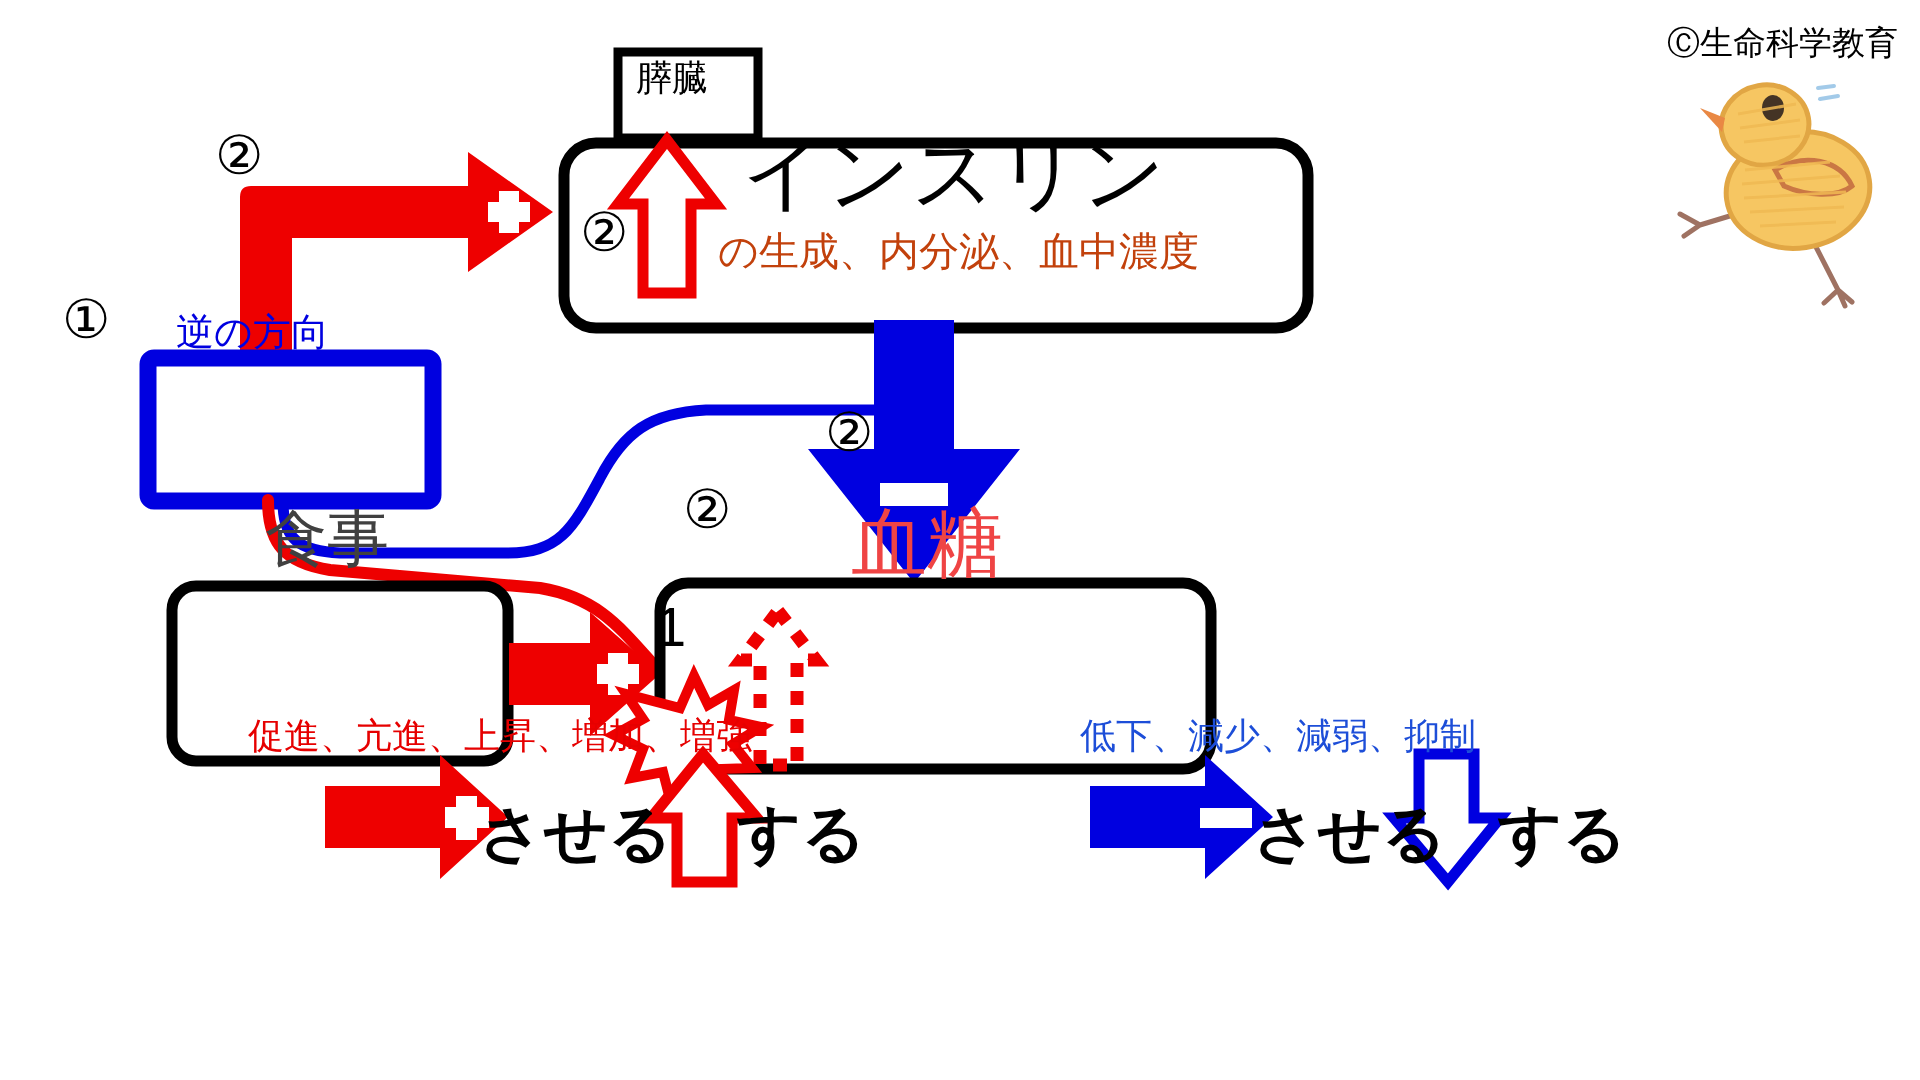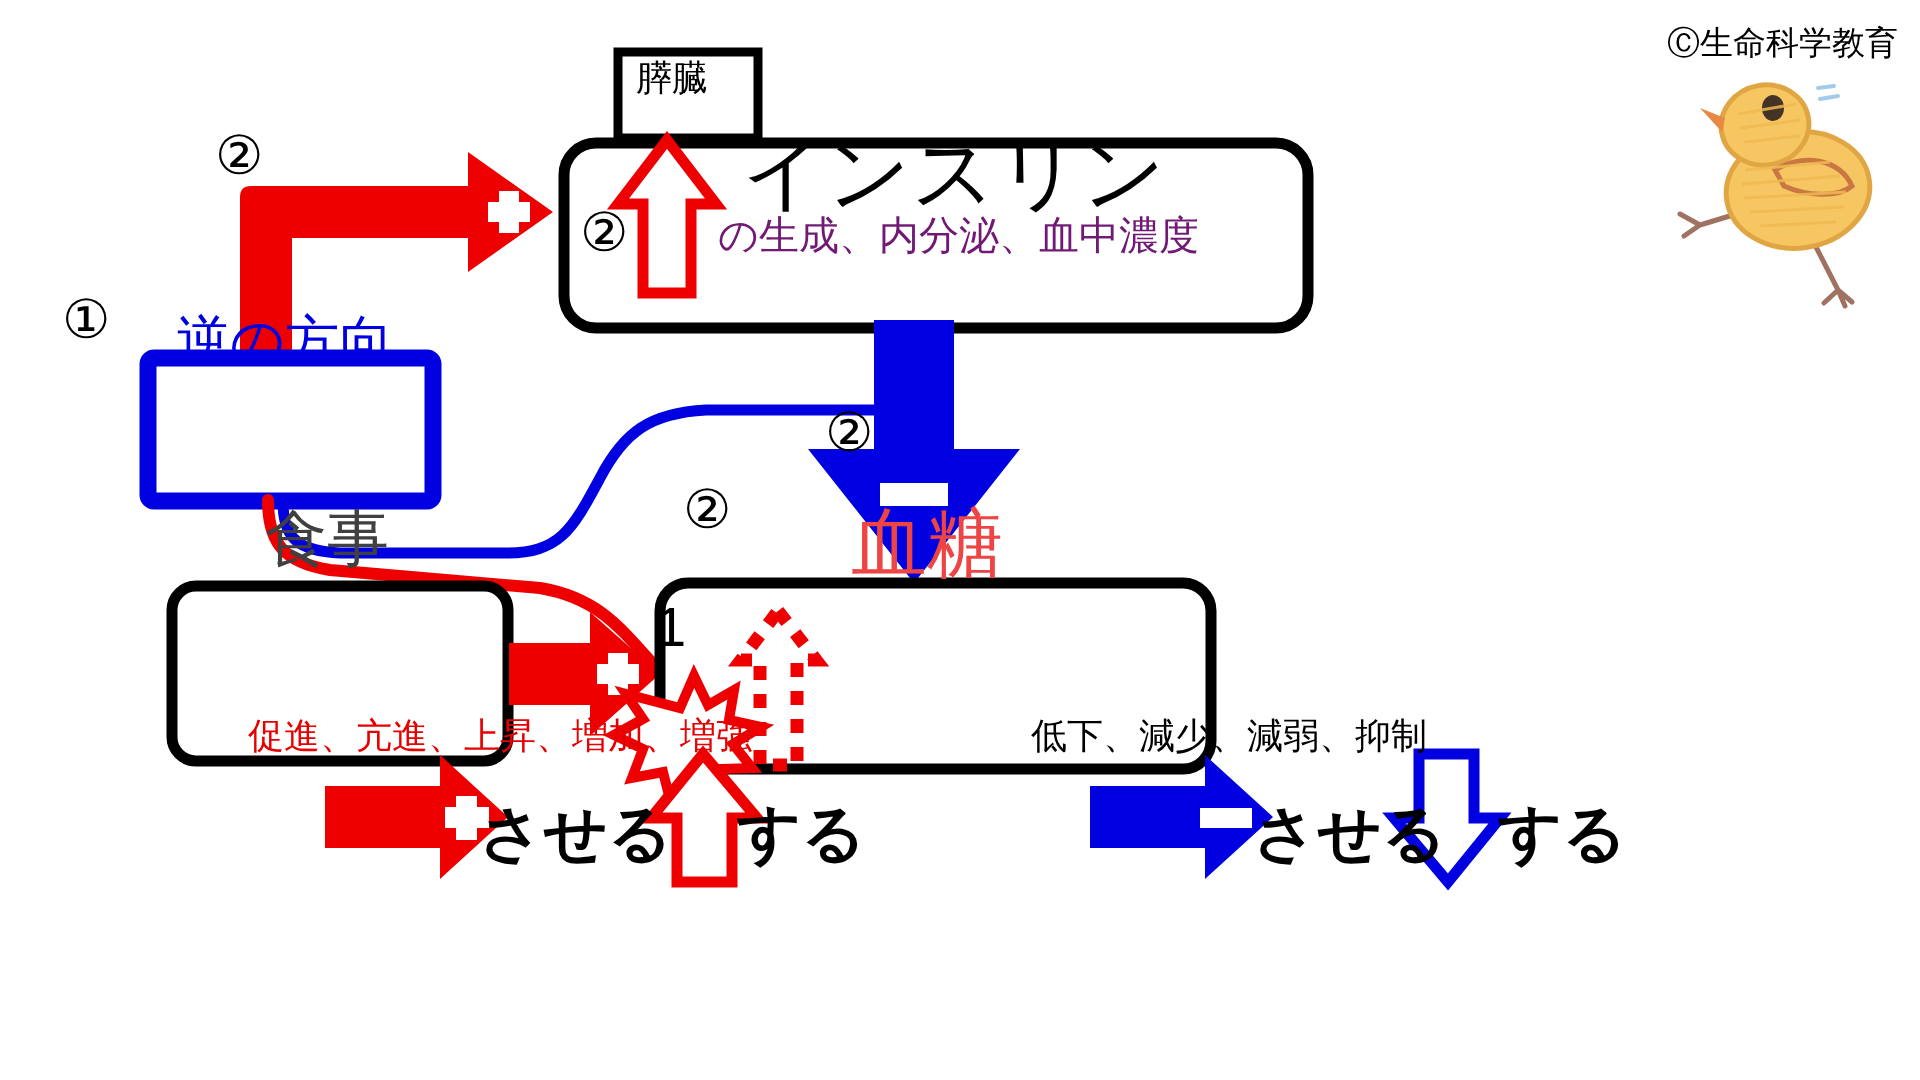--- a/index.html
+++ b/index.html
@@ -55,28 +55,28 @@
   .insulin-title {
     left: 742px;
     top: 139px;
     font-size: 82px;
     color: #000000;
     letter-spacing: 1px;
     font-family: Liberation Mono, monospace;
   }
   .insulin-sub {
     left: 718px;
-    top: 215px;
+    top: 231px;
     font-size: 40px;
-    color: #701a75;
+    color: #c2410c;
   }
   .reverse-label {
     left: 176px;
     top: 313px;
-    font-size: 54px;
+    font-size: 38px;
     color: #0000e0;
   }
   .meal-label {
     left: 265px;
     top: 508px;
     font-size: 62px;
     color: #404040;
   }
   .glucose-label {
     left: 851px;
@@ -97,21 +97,21 @@
   .c-n2-ins    { left: 580px; top: 205px; }
   .c-n2-blue   { left: 825px; top: 405px; }
   .c-n2-glu    { left: 683px; top: 482px; }
 
   
   .legend-head {
     font-size: 36px;
     line-height: 1;
   }
   .lg-red-head  { left: 248px;  top: 718px; color: #e60000; }
-  .lg-blue-head { left: 1031px; top: 718px; color: #000000; }
+  .lg-blue-head { left: 1080px; top: 718px; color: #1d4ed8; }
 
   .legend-word {
     font-size: 63px;
     color: #000000;
     line-height: 1;
     font-weight: bold;
   }
   .lg-w1 { left: 479px;  top: 802px; }
   .lg-w2 { left: 737px;  top: 802px; }
   .lg-w3 { left: 1253px; top: 802px; }

